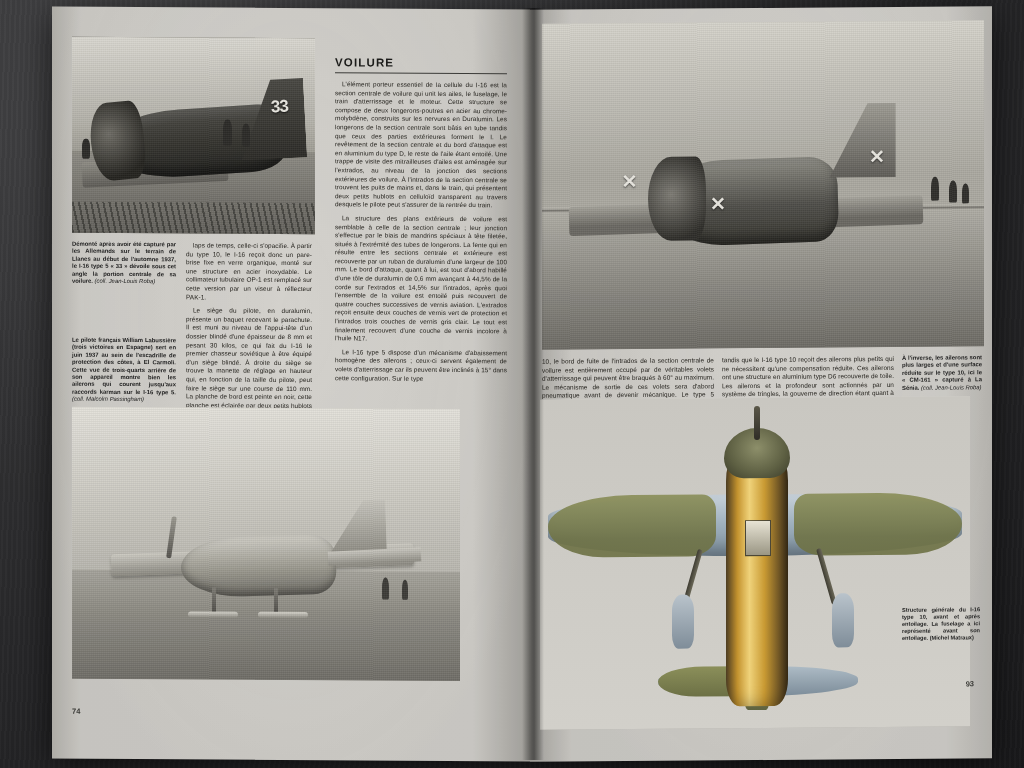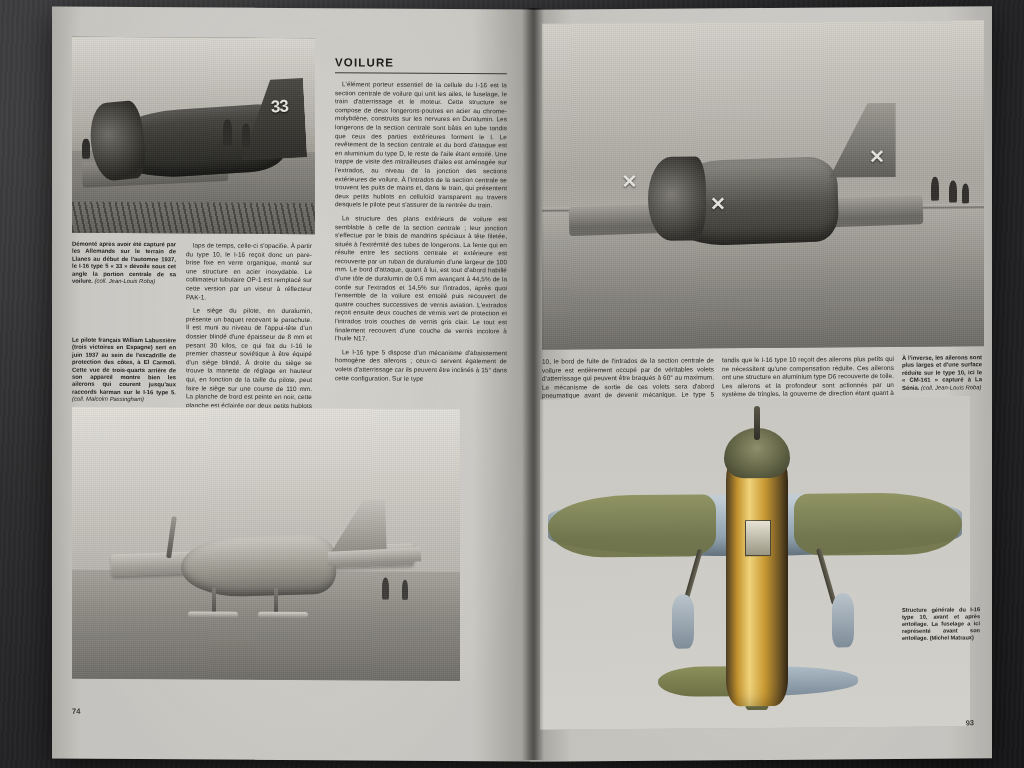--- a/index.html
+++ b/index.html
@@ -501,17 +501,17 @@
       <div class="art-strut" style="left:284px; top:150px; height:58px; transform:rotate(-16deg);"></div>
       <div class="art-wheelpant" style="left:132px; top:196px;"></div>
       <div class="art-wheelpant" style="left:292px; top:196px;"></div>
     </div>
 
     <div class="side-caption" style="left:372px; top:600px; width:78px;">
       <span>Structure générale du I-16 type 10, avant et après entoilage. La fuselage a ici représenté avant son entoilage.</span>
       <span class="credit">(Michel Matraux)</span>
     </div>
 
-    <div class="folio" style="right:18px; top:712px;">93</div>
+    <div class="folio" style="right:18px; top:673px;">93</div>
   </div>
 
   <div id="gutter"></div>
 </div>
 
 </body></html>

